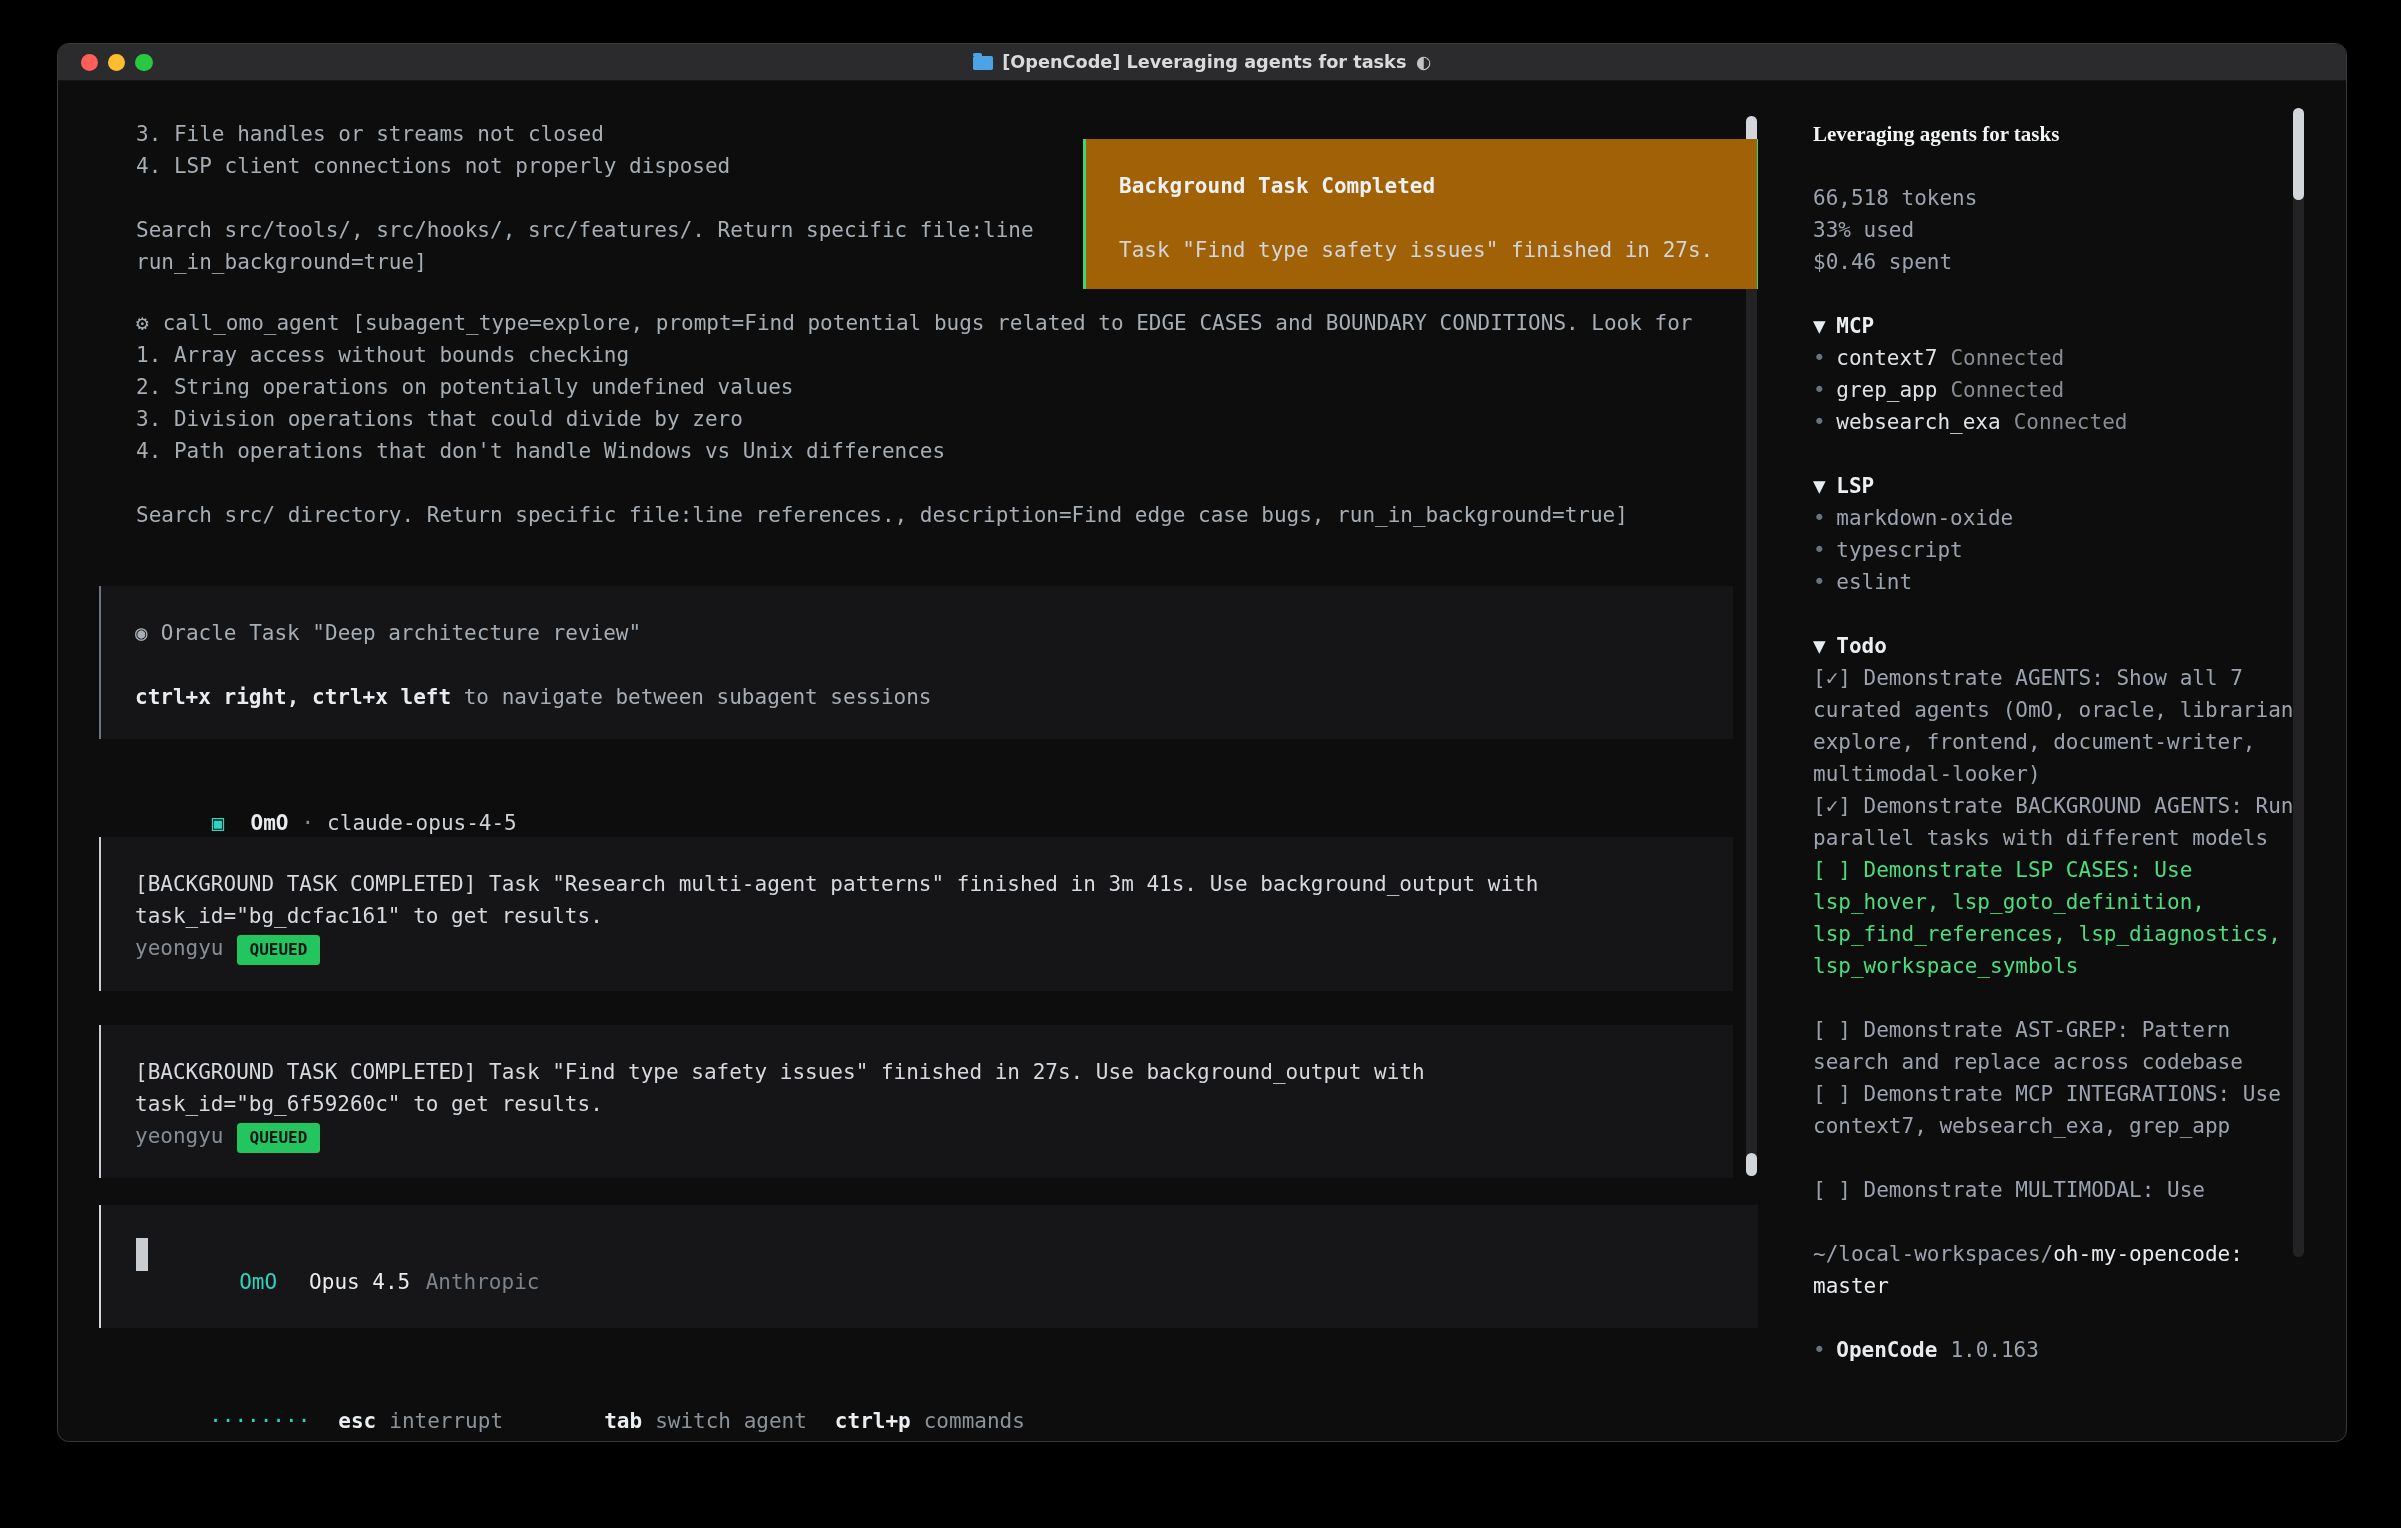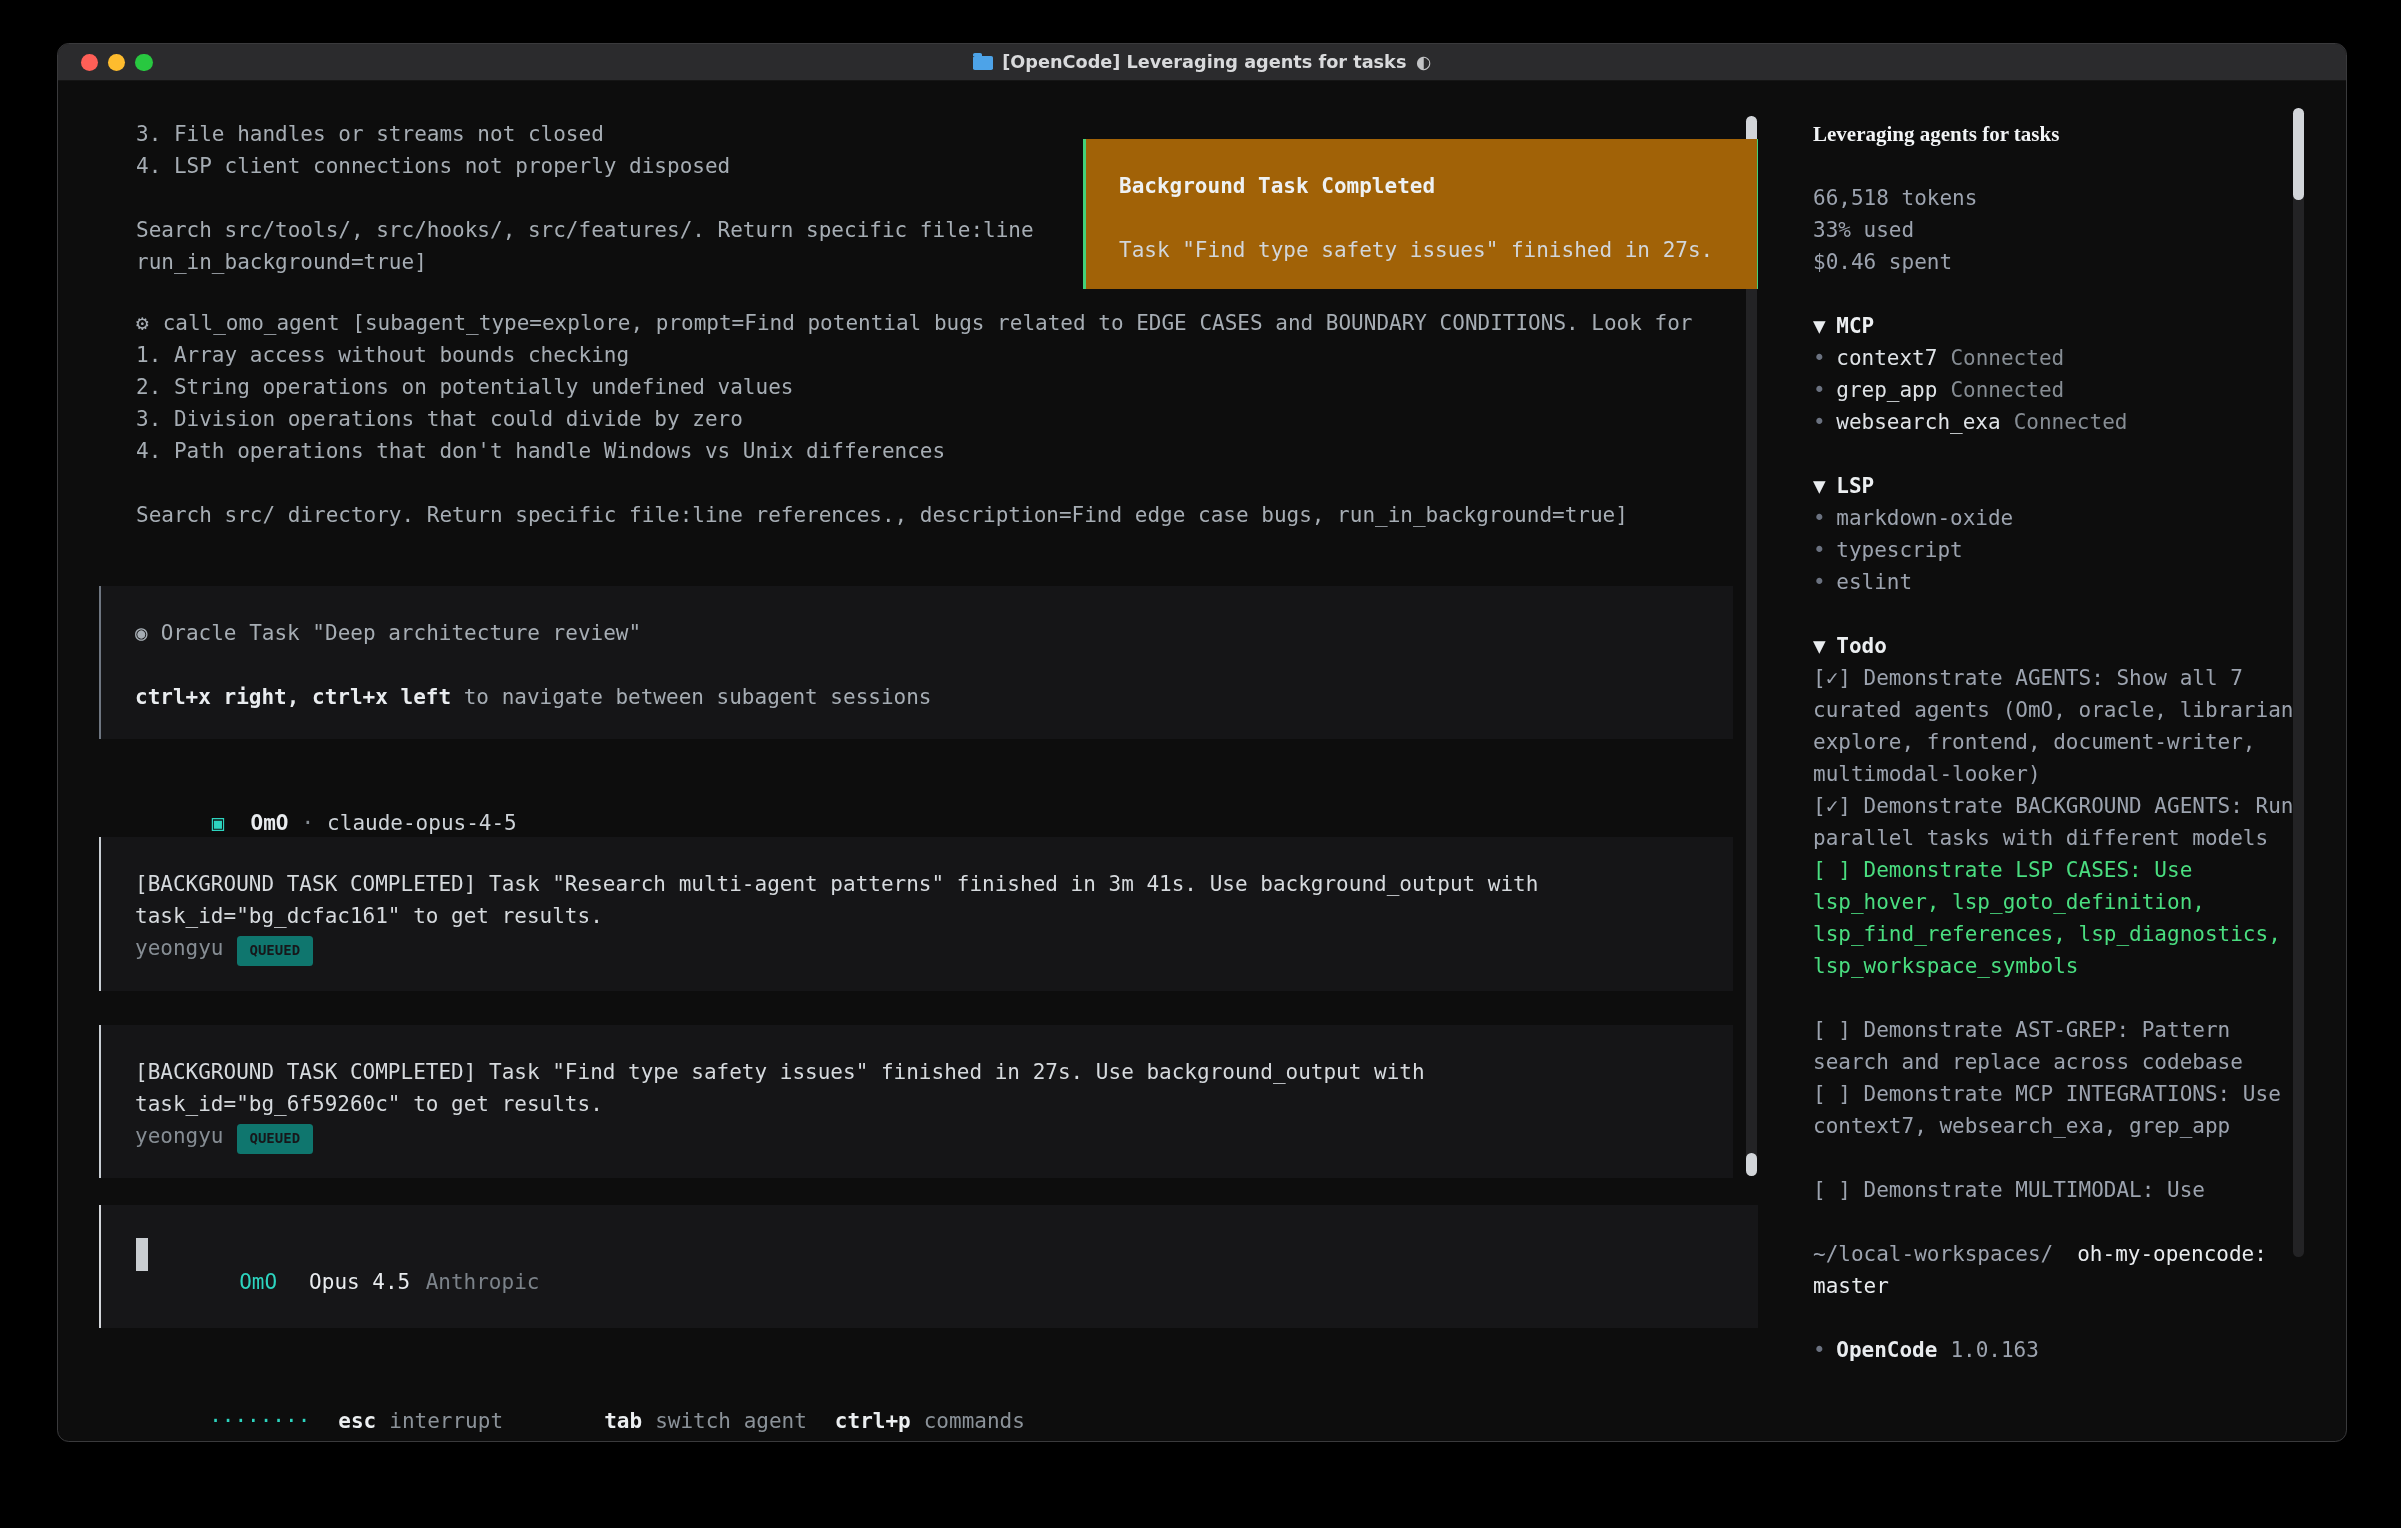--- a/index.html
+++ b/index.html
@@ -36,22 +36,22 @@
 
   .gear { color:#a6adb4; margin-right:14px; }
 
   .panel { position:absolute; left:41px; width:1634px; background:#151517; border-left:2.4px solid; padding:31px 23.6px 0 34px; }
   .oracle { top:505px; height:153px; border-color:#6e7681; }
   .oicon { margin-right:13px; color:#a6adb4; }
   .taskpanel { border-color:#c9ced4; }
   .task1 { top:756px; height:154px; }
   .task2 { top:944px; height:153px; }
   .tasktext { color:#d6dade; }
-  .badge { display:inline-block; margin-left:13px; padding:0 13px; background:#0f766e; color:#17171a;
-           font-weight:700; border-radius:3.5px; line-height:29.5px; font-size:14px; }
+  .badge { display:inline-block; margin-left:13px; padding:0 13px; background:#22c55e; color:#17171a;
+           font-weight:700; border-radius:3.5px; line-height:29.5px; font-size:16px; }
 
   .inputbox { position:absolute; left:41px; top:1124px; width:1659px; height:123px;
               background:#161618; border-left:2.4px solid #d4d7db; }
   .cursor { position:absolute; left:35px; top:32.5px; width:12.4px; height:33px; background:#c9cdd1; }
   .input-meta { position:absolute; left:37px; bottom:8.3px; line-height:25px; white-space:pre; }
   .input-agent { color:#2dd4bf; margin-right:32px; }
   .input-model { color:#e9ecef; margin-right:15.4px; }
   .input-provider { color:#7c838a; }
 
   .statusbar { position:absolute; left:50px; top:1292px; width:1650px; display:flex;
@@ -75,21 +75,21 @@
   .sb-block { margin-bottom:32px; }
   .sb-header { color:#eceff1; font-weight:700; }
   .tri { font-weight:400; color:#e9ecef; margin-right:10.6px; }
   .bullet { color:#6b7280; margin-right:10.6px; }
   .mcp-name { color:#dfe3e7; }
   .mcp-status { color:#868d94; margin-left:13px; }
   .todo-done { color:#9ca3af; }
   .todo-active { color:#4ade80; }
   .todo-pending { color:#9ca3af; }
   .mt { margin-top:32px; }
-  .ws-repo { color:#e9ecef;margin-left:24px; }
+  .ws-repo { color:#e9ecef; }
   .ws-branch { color:#e9ecef; }
   .footer-name { color:#e9ecef; font-weight:700; }
   .footer-ver { color:#9ca3af; margin-left:13px; }
 </style>
 </head>
 <body>
 
 <div class="window">
 
   <div class="titlebar">

